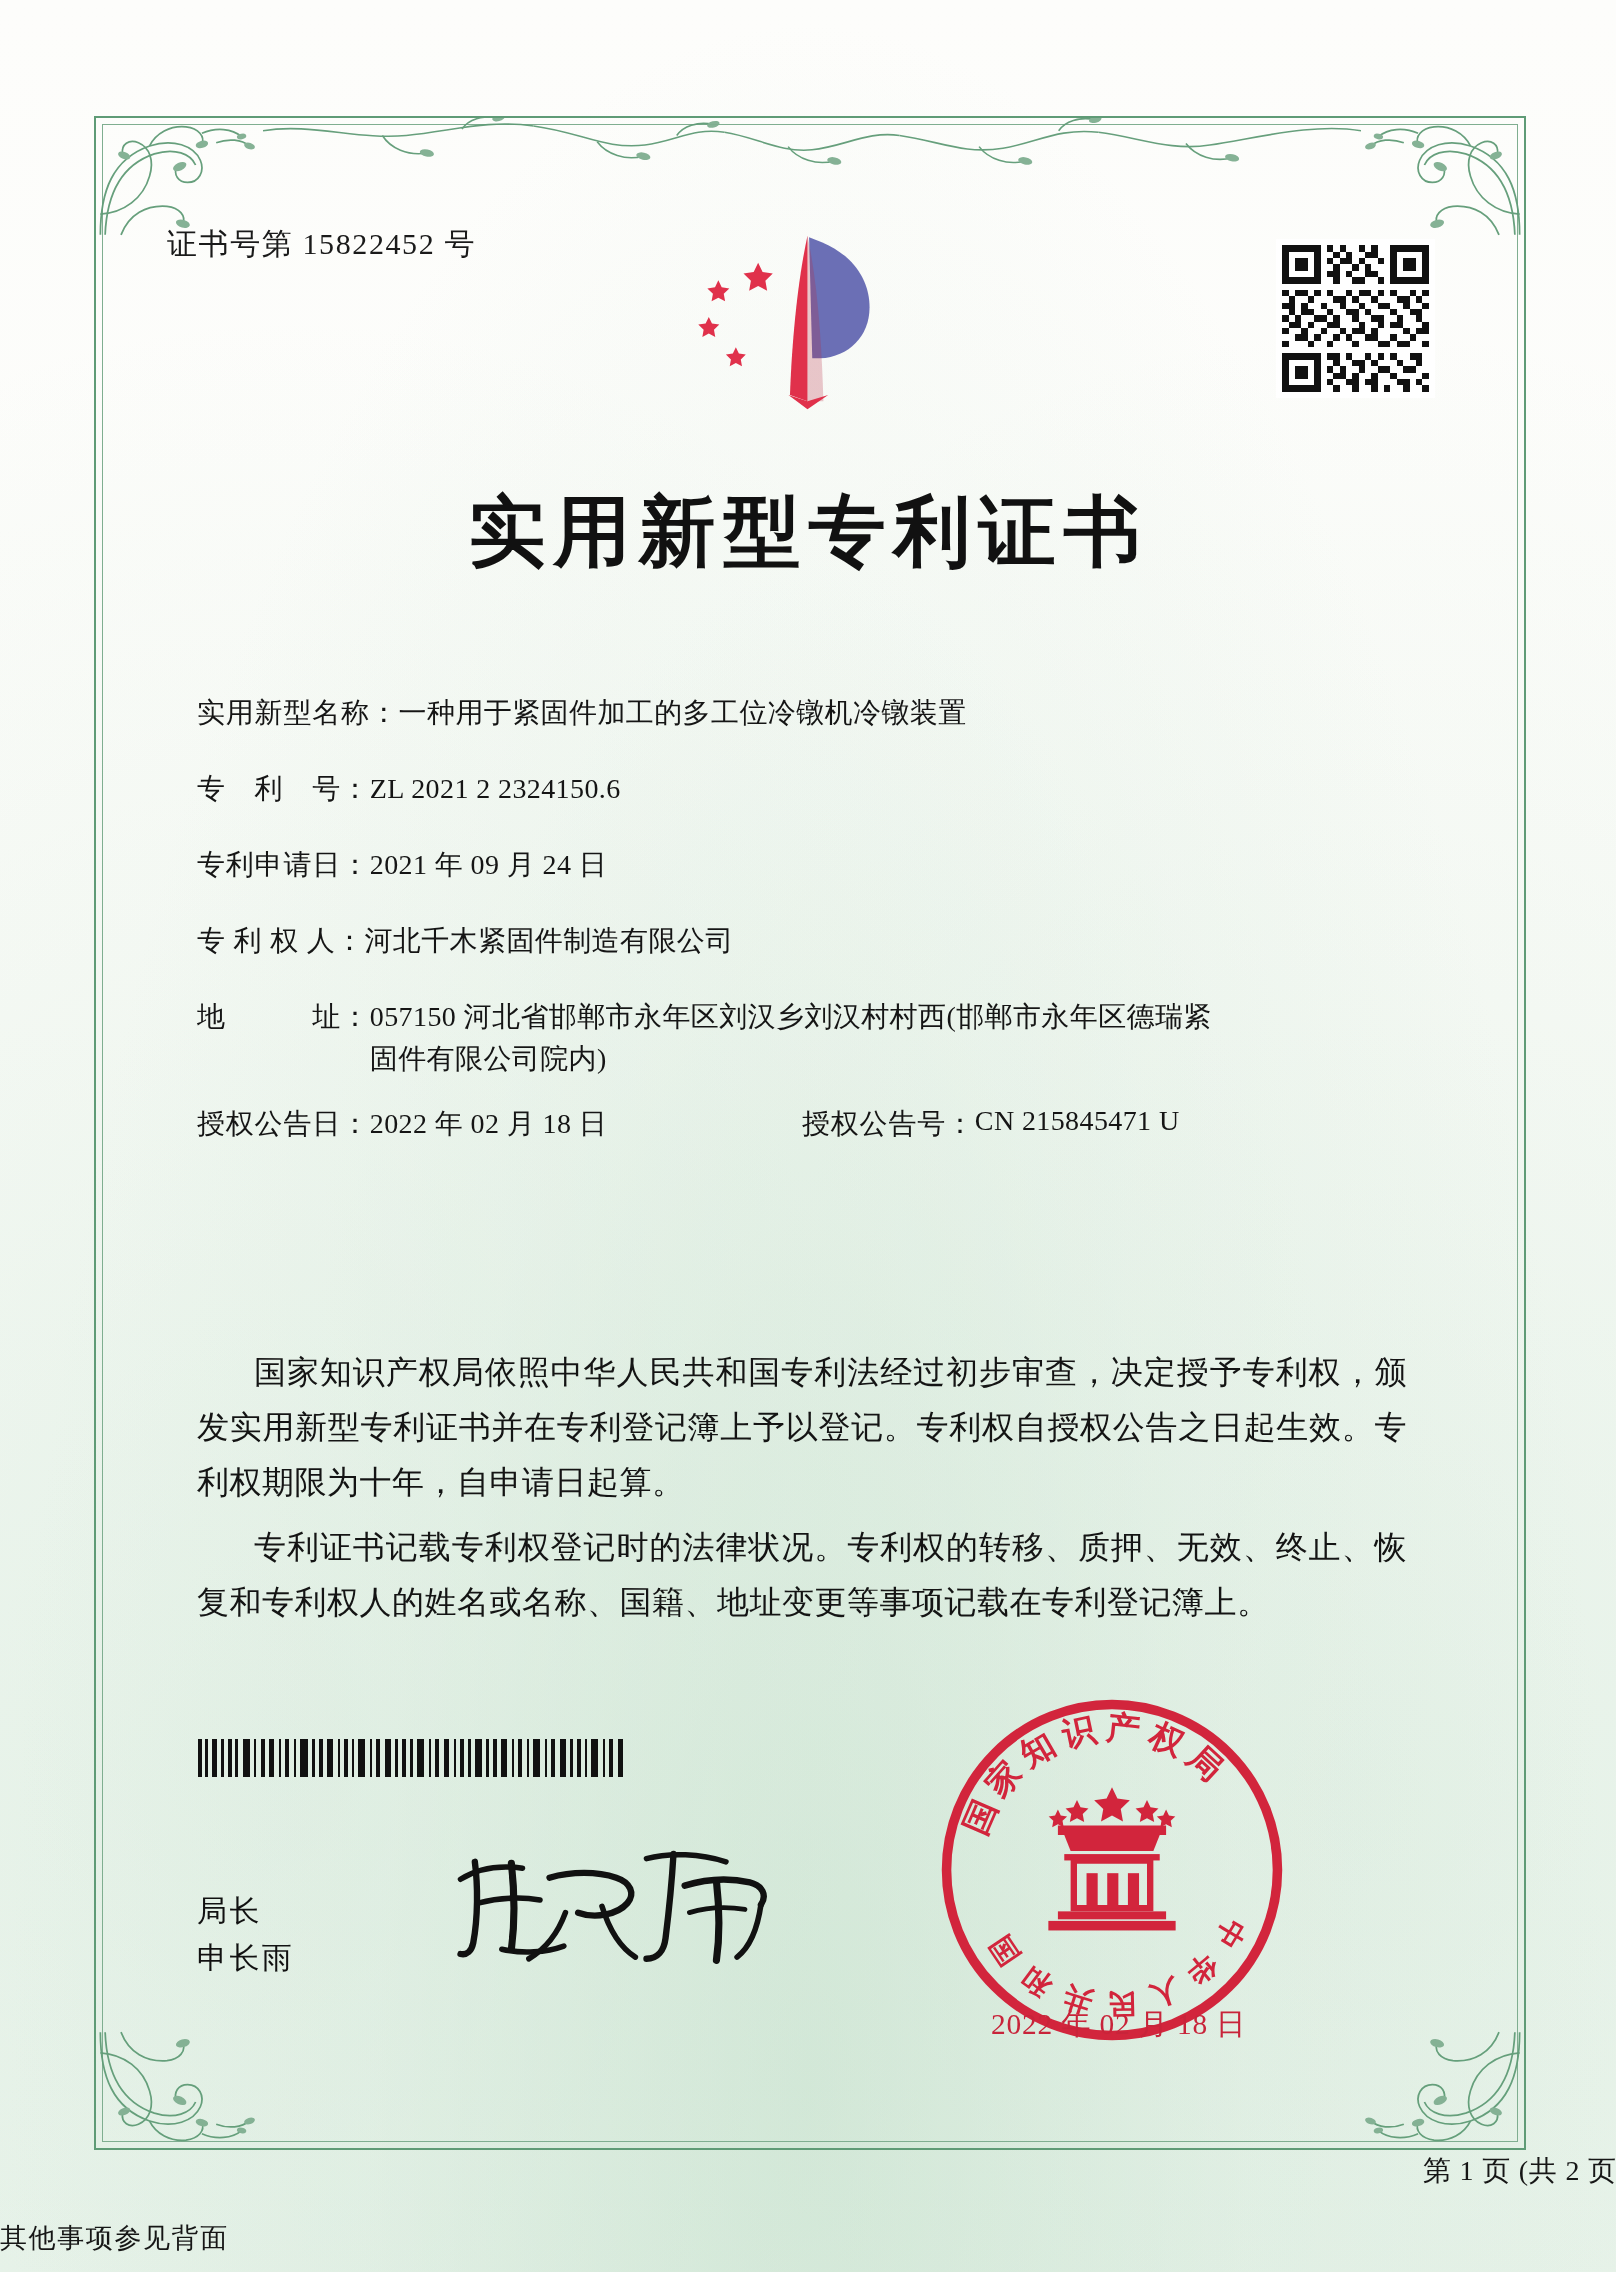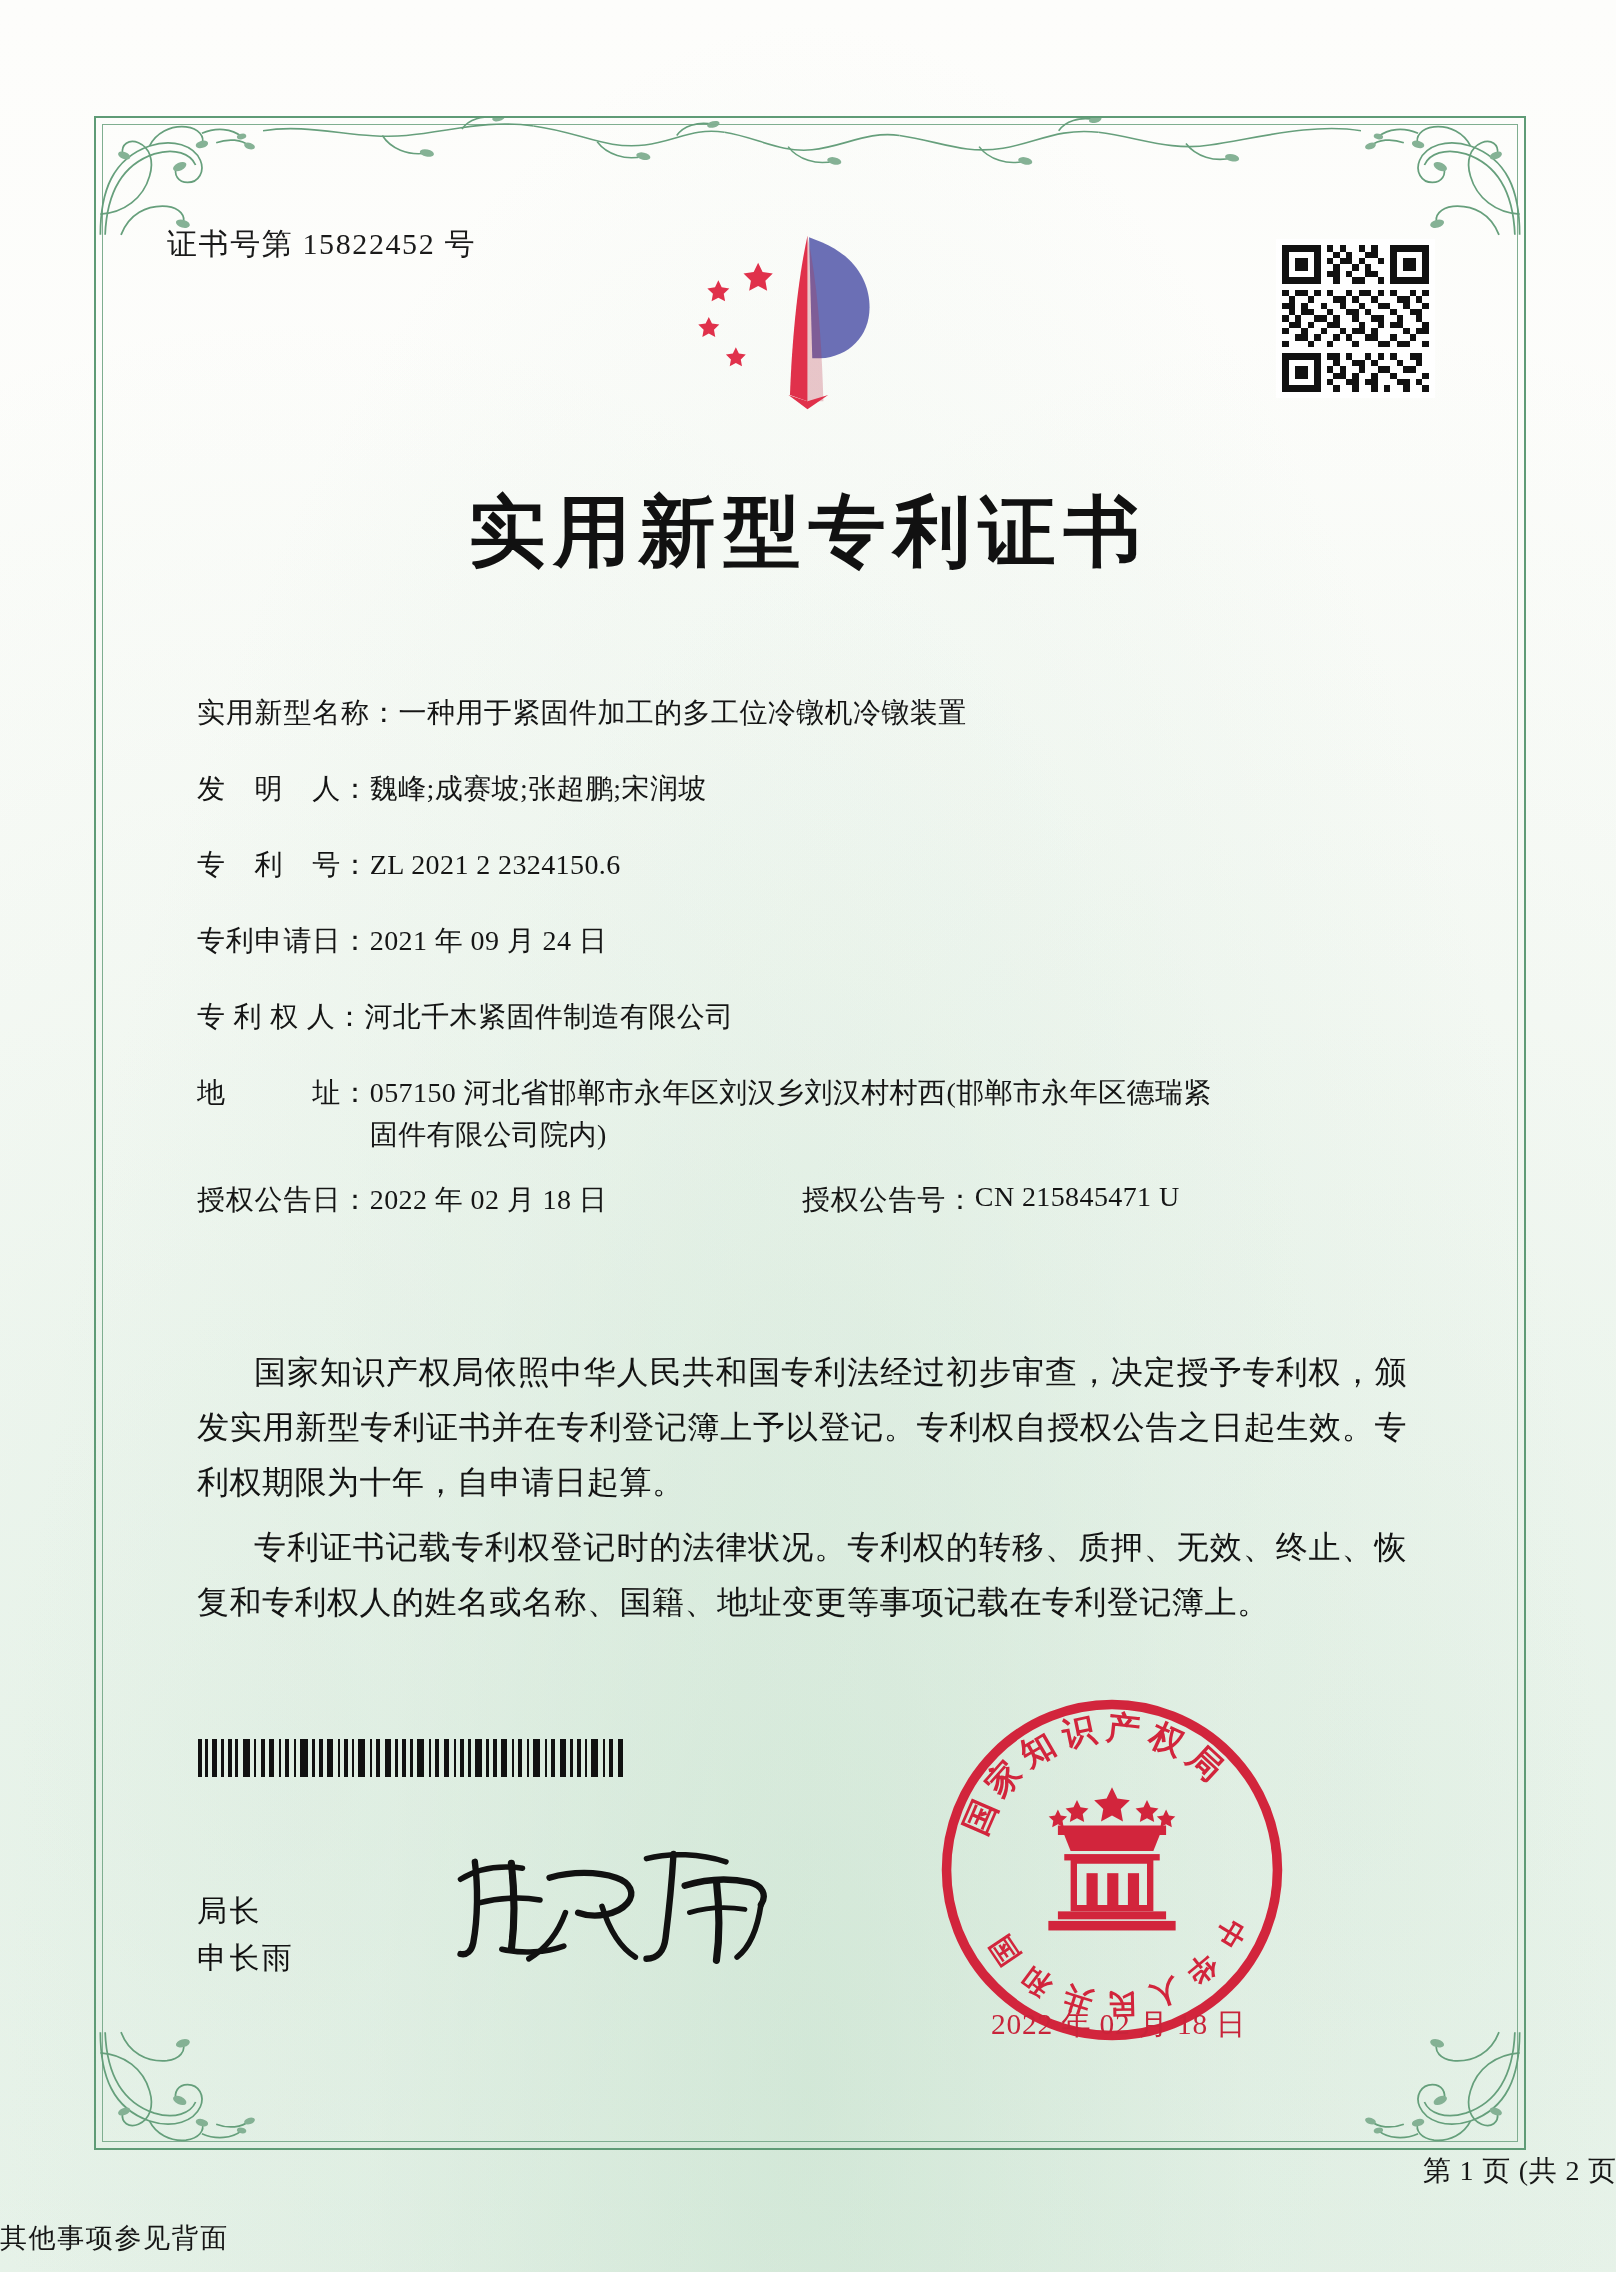--- a/index.html
+++ b/index.html
@@ -510,24 +510,20 @@
   </div>
 
   <div class="main-title">实用新型专利证书</div>
 
   <div class="fields">
     <div class="frow">
       <span class="flabel">实用新型名称：</span>
       <span class="fvalue">一种用于紧固件加工的多工位冷镦机冷镦装置</span>
     </div>
     <div class="frow">
-      <span class="flabel">发　明　人：</span>
-      <span class="fvalue">魏峰;成赛坡;张超鹏;宋润坡</span>
-    </div>
-    <div class="frow">
       <span class="flabel">专　利　号：</span>
       <span class="fvalue">ZL 2021 2 2324150.6</span>
     </div>
     <div class="frow">
       <span class="flabel">专利申请日：</span>
       <span class="fvalue">2021 年 09 月 24 日</span>
     </div>
     <div class="frow">
       <span class="flabel">专 利 权 人：</span>
       <span class="fvalue">河北千木紧固件制造有限公司</span>

